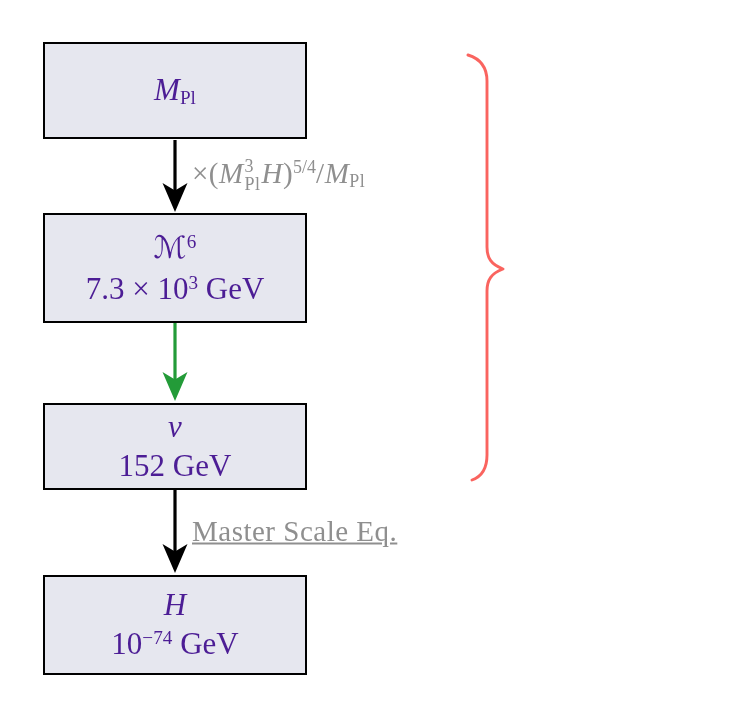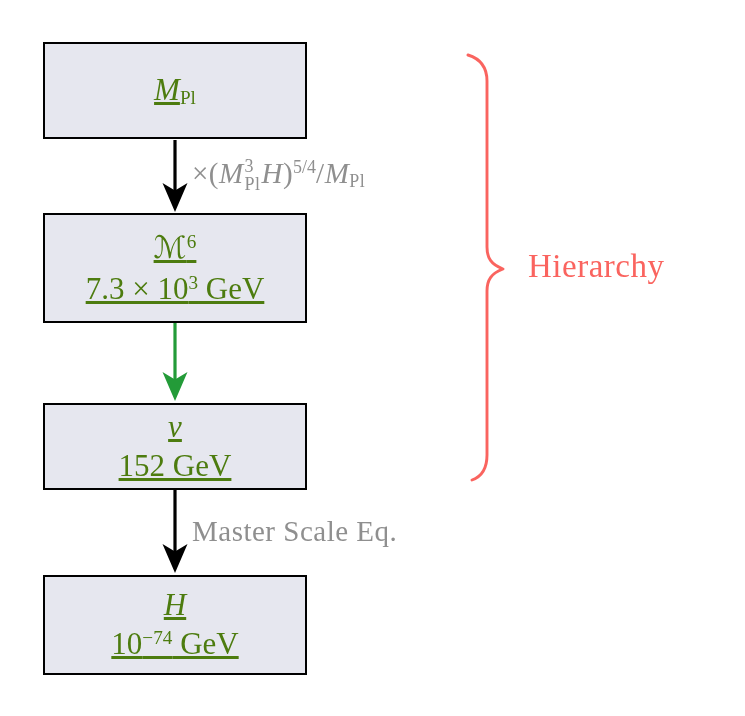--- a/index.html
+++ b/index.html
@@ -25,23 +25,22 @@
   .shaft-green{stroke:var(--arrow_green);stroke-width:3.2;}
   .head-green{fill:var(--arrow_green);stroke:none;}
   .brace{stroke:var(--accent_salmon);stroke-width:2.9;fill:none;stroke-linecap:round;stroke-linejoin:round;}
 
   .scalebox{
     position:absolute;left:43px;width:260px;
     background:var(--box_fill);
     border:2px solid var(--box_border);
     display:flex;flex-direction:column;align-items:center;justify-content:center;
     gap:4px;
-    font-size:31px;color:#4d7c0f;line-height:1.12;
+    font-size:31px;color:#4c1d95;line-height:1.12;
     text-align:center;
-    text-decoration:underline;
   }
   .box-1{top:42px;height:93px;}
   .box-2{top:213px;height:106px;gap:6px;}
   .box-3{top:403px;height:83px;}
   .box-4{top:575px;height:96px;}
 
   .it{font-style:italic;}
   .scriptM{font-family:"DejaVu Serif","DejaVu Sans",serif;font-style:italic;}
   .sup{font-size:0.62em;position:relative;top:-0.52em;letter-spacing:0;}
   .sub{font-size:0.62em;position:relative;top:0.22em;}
@@ -53,21 +52,21 @@
   .stack .s-top,.stack .s-bot{display:block;}
 
   .edge-label{
     position:absolute;white-space:nowrap;
     font-size:29px;line-height:1;letter-spacing:0.5px;
   }
   .edge-label.gray{color:var(--label_gray);}
   .edge-label.green{color:var(--arrow_green);}
   .label-1{left:192px;top:176px;transform:translateY(-50%);}
   .label-2{left:186px;top:364px;transform:translateY(-50%);}
-  .label-3{left:192px;top:531px;transform:translateY(-50%);}
+  .label-3{left:192px;top:531px;transform:translateY(-50%);text-decoration:underline;}
 
   .hierarchy-label{
     position:absolute;left:528px;top:268px;transform:translateY(-54%);
     color:var(--accent_salmon);
     font-size:33px;letter-spacing:0.5px;white-space:nowrap;
   }
 </style>
 </head>
 <body>
 
@@ -127,15 +126,14 @@
 
   <div class="scalebox box-4">
     <div>
       <span class="it">H</span>
     </div>
     <div>
       <span>10</span><span class="sup">−74</span><span> GeV</span>
     </div>
   </div>
 
-  <div class="hierarchy-label">Hierarchy</div>
 
 </div>
 
 </body></html>

